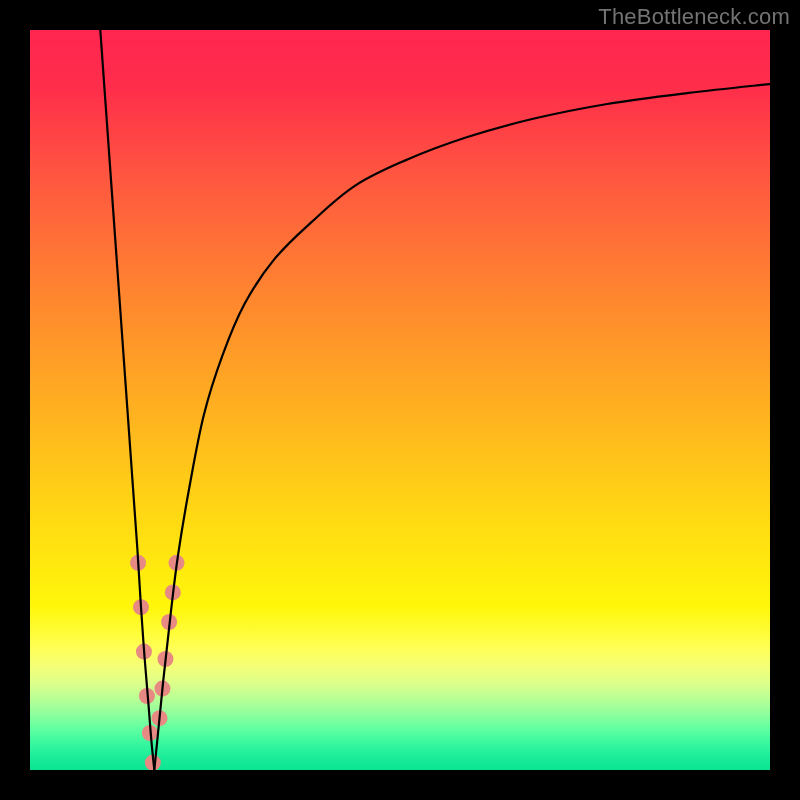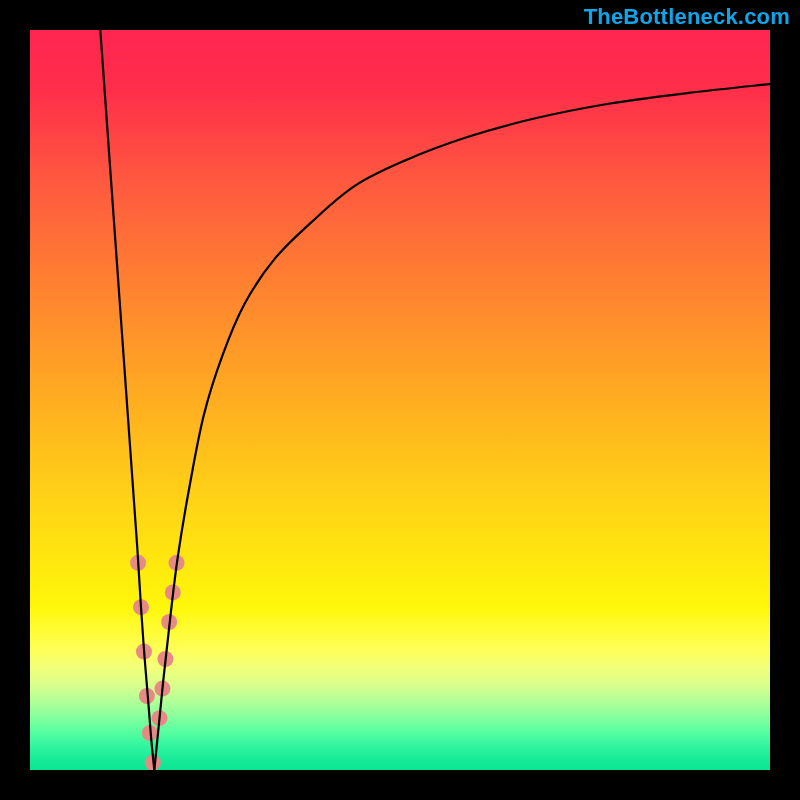--- a/index.html
+++ b/index.html
@@ -30,23 +30,23 @@
     inset: 0;
   }
   .curve-svg {
     position: absolute;
     inset: 0;
   }
   .watermark {
     position: absolute;
     top: 4px;
     right: 10px;
-    color: #0ea5e9;
+    color: #737373;
     font-size: 22px;
-    font-weight: 700;
+    font-weight: 400;
     letter-spacing: 0.2px;
     user-select: none;
   }
 </style>
 </head>
 <body>
 
 <div class="frame">
 
   <div class="plot-area">

